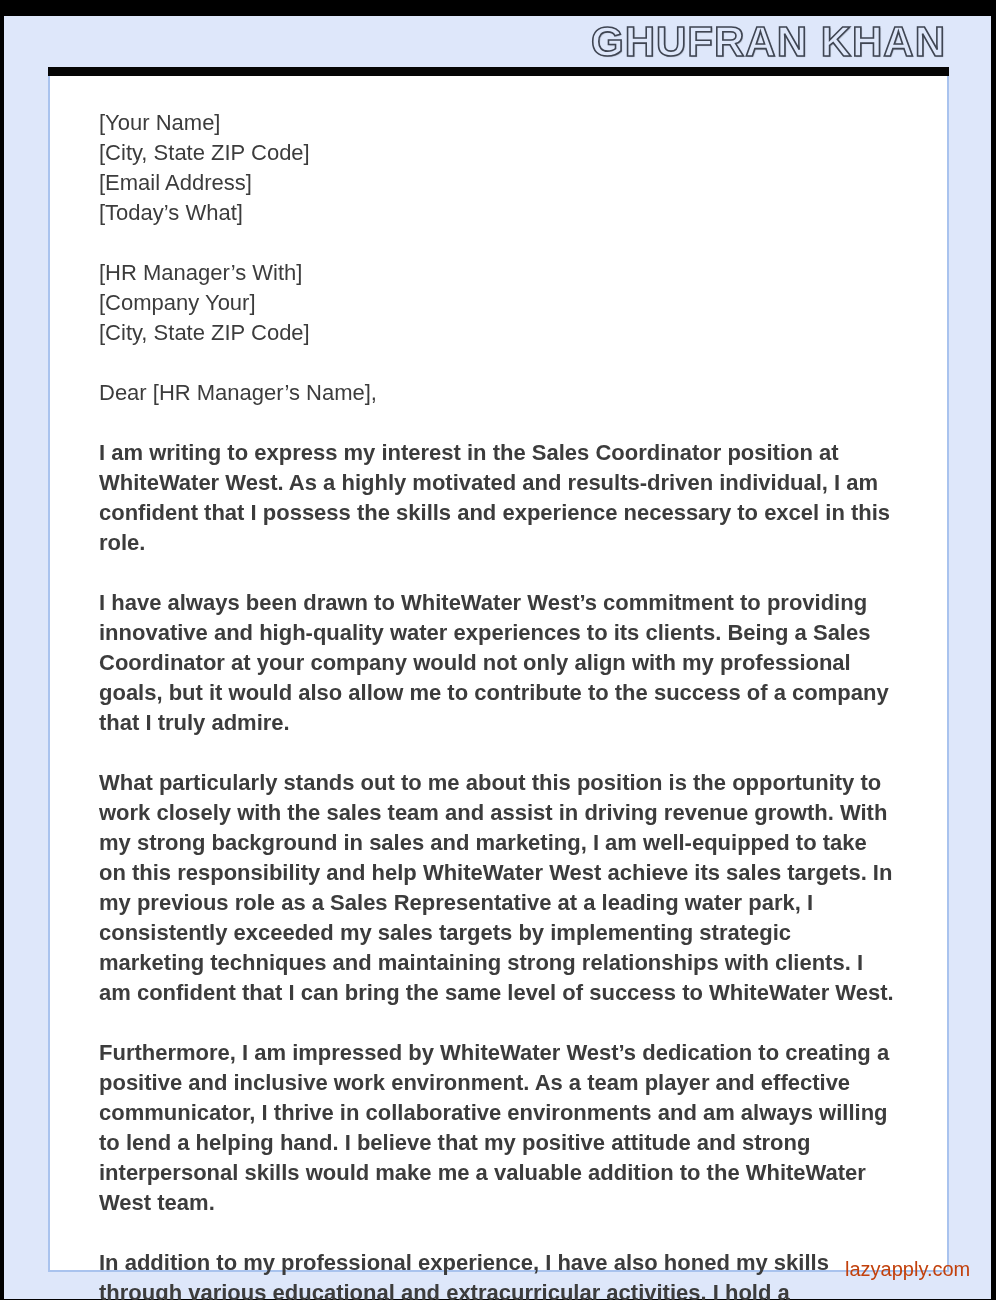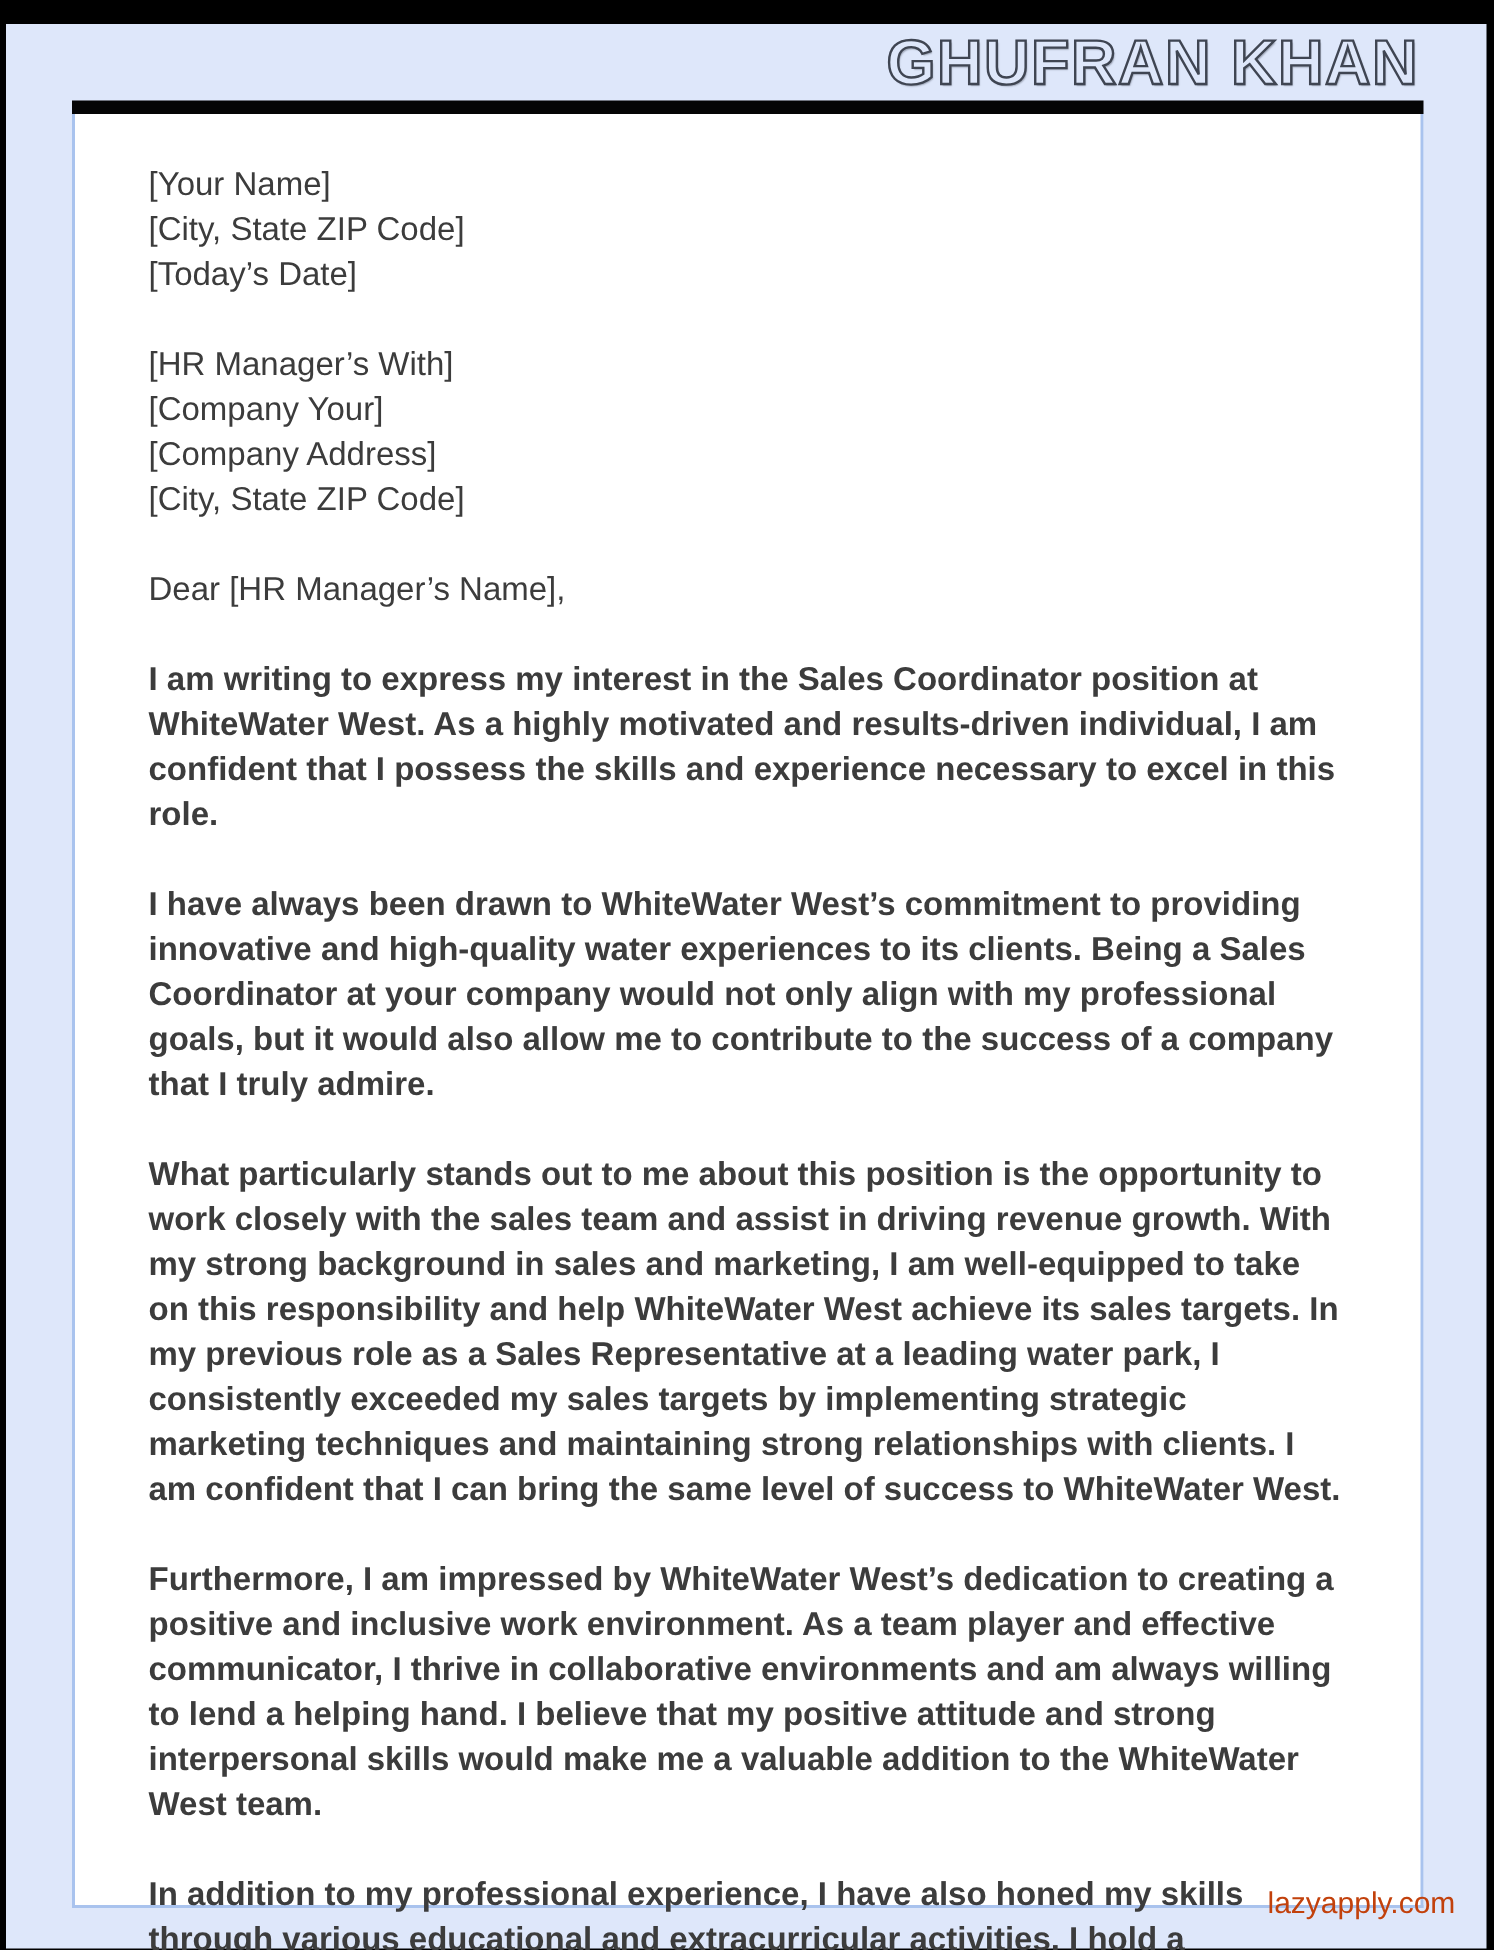--- a/index.html
+++ b/index.html
@@ -84,27 +84,27 @@
 
   <div class="top-bar"></div>
 
   <div class="page"></div>
 
   <div class="letter">
 
     <div class="block">
       <div>[Your Name]</div>
       <div>[City, State ZIP Code]</div>
-      <div>[Today’s Date]</div>
+      <div>[Email Address]</div>
+      <div>[Today’s What]</div>
     </div>
 
     <div class="block">
       <div>[HR Manager’s With]</div>
       <div>[Company Your]</div>
-      <div>[Company Address]</div>
       <div>[City, State ZIP Code]</div>
     </div>
 
     <div class="block">Dear [HR Manager’s Name],</div>
 
     <div class="para">I am writing to express my interest in the Sales Coordinator position at WhiteWater West. As a highly motivated and results-driven individual, I am confident that I possess the skills and experience necessary to excel in this role.</div>
     <div class="para">I have always been drawn to WhiteWater West’s commitment to providing innovative and high-quality water experiences to its clients. Being a Sales Coordinator at your company would not only align with my professional goals, but it would also allow me to contribute to the success of a company that I truly admire.</div>
     <div class="para">What particularly stands out to me about this position is the opportunity to work closely with the sales team and assist in driving revenue growth. With my strong background in sales and marketing, I am well-equipped to take on this responsibility and help WhiteWater West achieve its sales targets. In my previous role as a Sales Representative at a leading water park, I consistently exceeded my sales targets by implementing strategic marketing techniques and maintaining strong relationships with clients. I am confident that I can bring the same level of success to WhiteWater West.</div>
     <div class="para">Furthermore, I am impressed by WhiteWater West’s dedication to creating a positive and inclusive work environment. As a team player and effective communicator, I thrive in collaborative environments and am always willing to lend a helping hand. I believe that my positive attitude and strong interpersonal skills would make me a valuable addition to the WhiteWater West team.</div>
     <div class="para">In addition to my professional experience, I have also honed my skills through various educational and extracurricular activities. I hold a Bachelor’s degree in Business Administration with a concentration in Marketing, which has equipped me with a solid understanding of sales strategies and consumer behavior. I have also actively participated</div>

